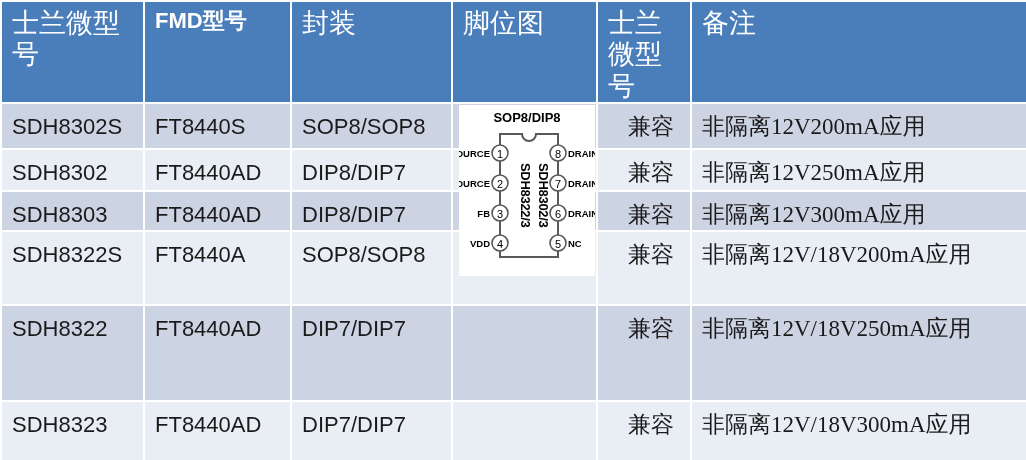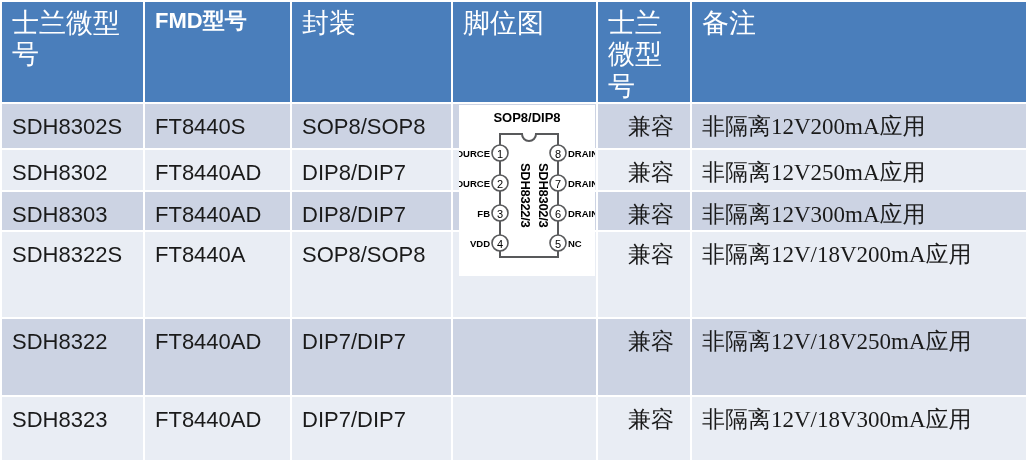--- a/index.html
+++ b/index.html
@@ -82,22 +82,22 @@
   col.c-sdh   { width: 141px; }
   col.c-fmd   { width: 145px; }
   col.c-pkg   { width: 159px; }
   col.c-pin   { width: 143px; }
   col.c-compat{ width: 92px;  }
   col.c-note  { width: 346px; }
 
   tr.r1 td { height: 44px; }
   tr.r2 td { height: 40px; }
   tr.r3 td { height: 36px; }
-  tr.r4 td { height: 85px; }
-  tr.r5 td { height: 76px; }
+  tr.r4 td { height: 72px; }
+  tr.r5 td { height: 94px; }
   tr.r6 td { height: 66px; }
 
   
   .pinout {
     position: absolute;
     left: 443px;
     top: 105px;
     width: 136px;
     height: 171px;
     background: #ffffff;

